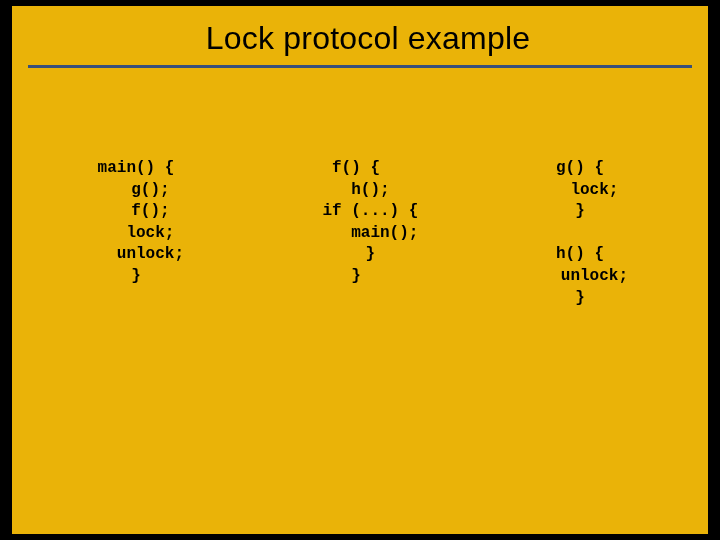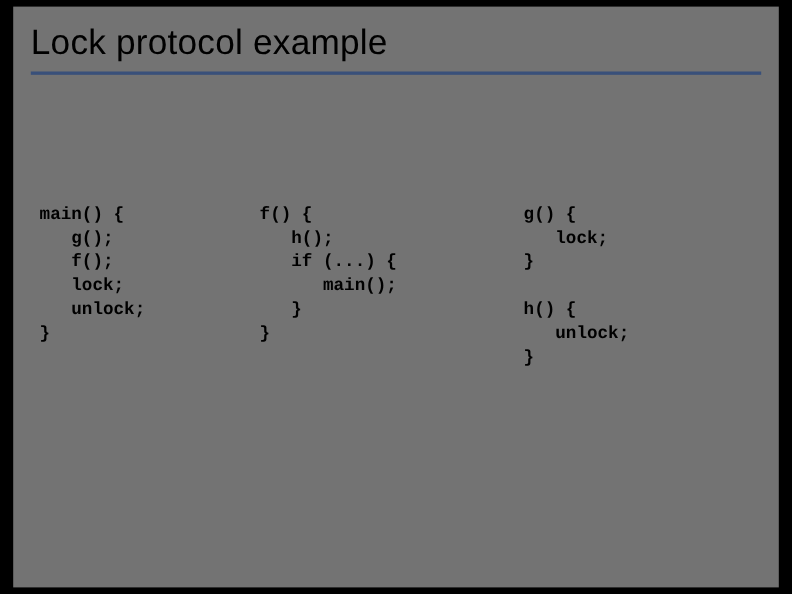--- a/index.html
+++ b/index.html
@@ -10,40 +10,40 @@
     background: #000;
     font-family: Arial, Helvetica, sans-serif;
     overflow: hidden;
   }
   .slide {
     position: absolute;
     left: 12px;
     top: 6px;
     width: 696px;
     height: 528px;
-    background: #737373;
+    background: #eab308;
+    text-align: center;
   }
   .title-area {
     padding: 14px 0 4px 16px;
   }
   .title {
     font-size: 32px;
     font-weight: 400;
     color: #000;
     letter-spacing: 0.2px;
   }
   .rule {
     margin: 4px 16px 0 16px;
     height: 0;
     border-top: 3px solid #39507a;
   }
   .content {
     display: flex;
     padding: 90px 24px 0 24px;
-    margin-top: 27px;
   }
   .col {
     white-space: pre;
     font-family: "Courier New", Courier, monospace;
     font-size: 16px;
     font-weight: bold;
     color: #000;
     line-height: 1.35;
   }
   .col1 { flex: 0 0 200px; }

